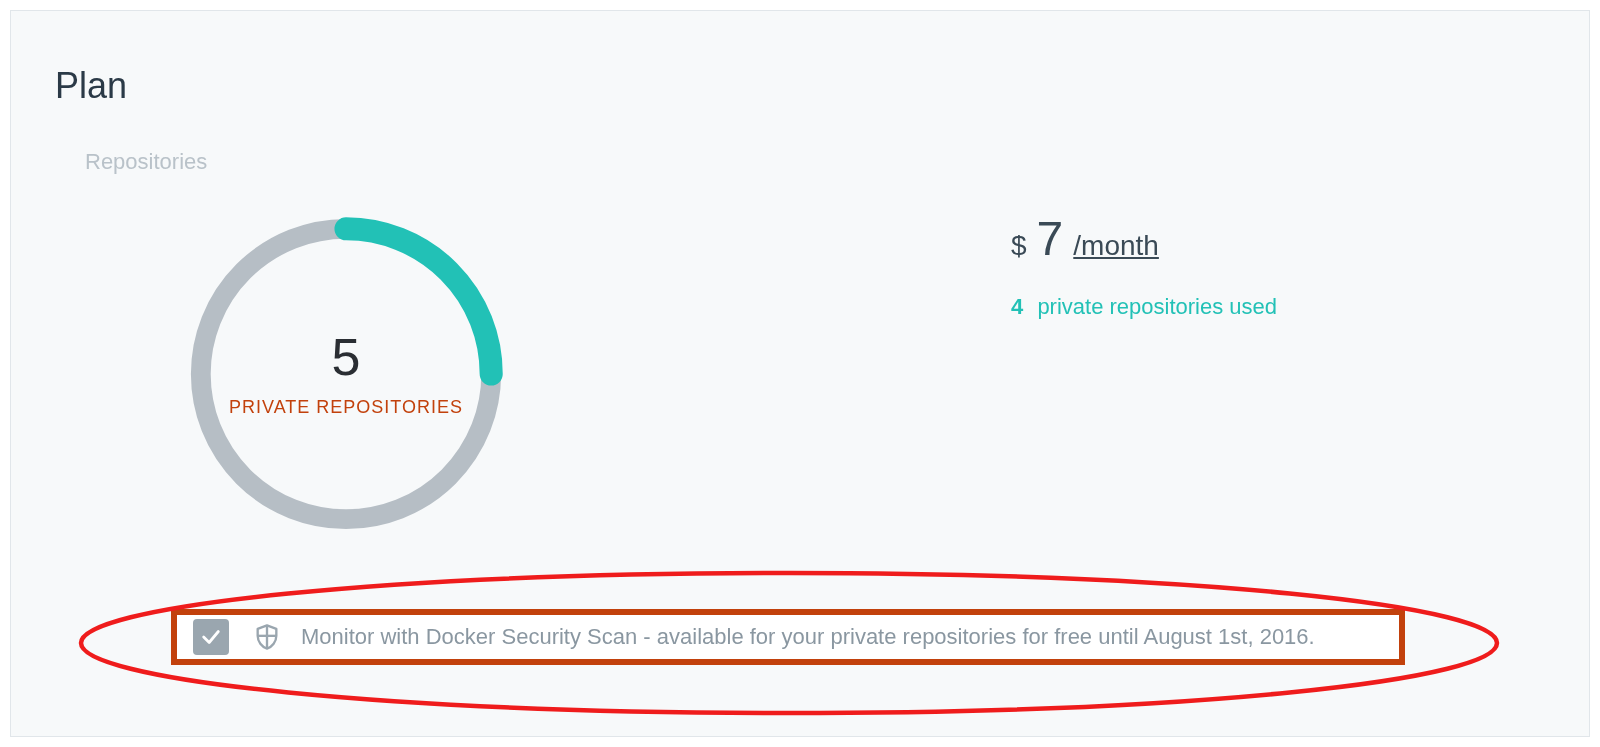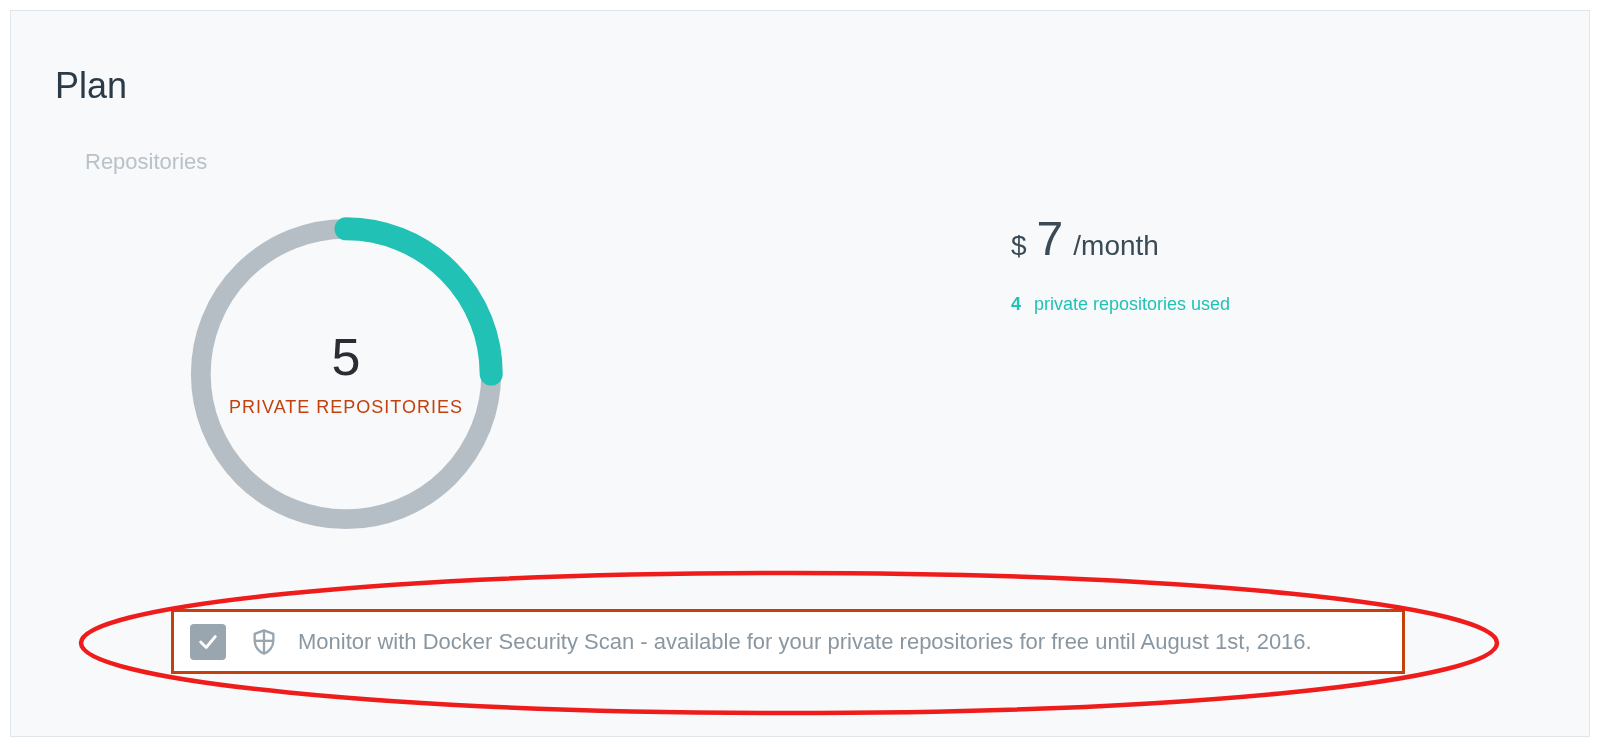--- a/index.html
+++ b/index.html
@@ -55,23 +55,23 @@
     left: 1000px; top: 200px;
     width: 480px;
   }
   .price-line {
     display: flex; align-items: baseline;
     color: #3a4a56;
     margin-bottom: 28px;
   }
   .price-currency { font-size: 28px; margin-right: 10px; }
   .price-amount   { font-size: 48px; font-weight: 400; margin-right: 10px; }
-  .price-period   { font-size: 28px; }
+  .price-period   { font-size: 28px; text-decoration: underline; }
   .used-line {
-    font-size: 18px;
+    font-size: 22px;
     color: #22c1b6;
     margin-bottom: 29px;
   }
   .used-count { font-weight: 700; margin-right: 8px; }
   .avail-line {
     font-size: 22px;
     color: #9aa6af;
     margin-bottom: 36px;
   }
   .avail-count { color: #7f8b95; margin-right: 14px; }
@@ -81,23 +81,23 @@
     color: #ffffff;
     font-size: 20px;
     font-weight: 700;
     padding: 14px 24px;
     border: none;
     cursor: pointer;
   }
   .security-bar {
     position: absolute;
     left: 160px; top: 598px;
-    width: 1234px; height: 65px;
+    width: 1234px; height: 56px;
     background: #ffffff;
-    border: 3px solid #c2410c;
+    border: 6px solid #c2410c;
     display: flex; align-items: center;
   }
   .sec-checkbox {
     width: 36px; height: 36px;
     border-radius: 4px;
     background: #9aa6af;
     margin-left: 16px;
     display: flex; align-items: center; justify-content: center;
     color: #ffffff;
     cursor: pointer;

